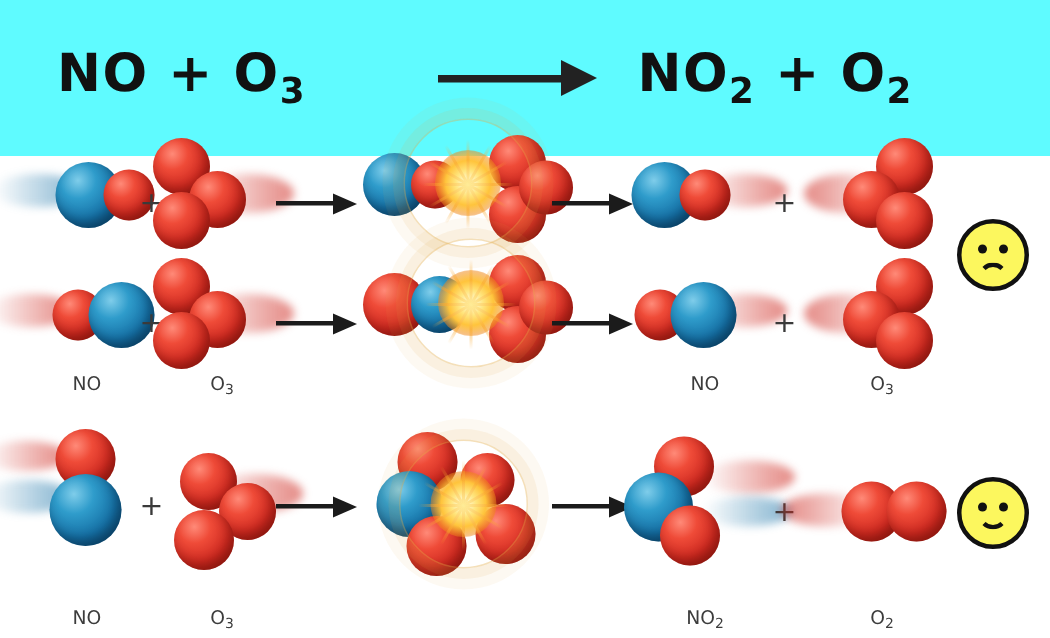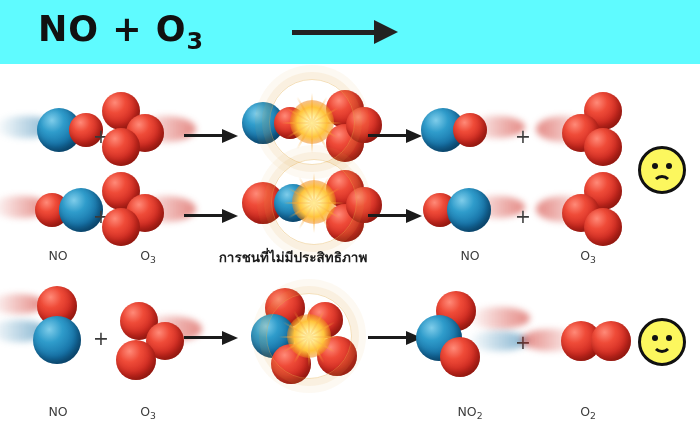--- a/index.html
+++ b/index.html
@@ -18,21 +18,21 @@
     background: #ffffff;
     overflow: hidden;
   }
 
   
   .banner {
     position: absolute;
     left: 0;
     top: 0;
     width: 700px;
-    height: 64px;
+    height: 104px;
     background: #5FFBFF;
     display: flex;
     align-items: center;
   }
   .eq {
     position: absolute;
     top: 50%;
     transform: translateY(-50%);
     color: #111111;
     font-size: 35px;
@@ -276,20 +276,21 @@
 <div id="page">
 
   <div class="banner">
     <div class="eq eq-left"><span>NO  +  O</span><sub>3</sub></div>
 
     <div class="eq-arrow">
       <div class="shaft"></div>
       <div class="head"></div>
     </div>
 
+    <div class="eq eq-right"><span>NO</span><sub>2</sub><span>  +  O</span><sub>2</sub></div>
   </div>
 
   <div class="scene" style="top:84px; height:170px;">
 
     <div class="row" style="top:6px;">
 
       <div class="item" style="left:58px; top:40px; width:110px; height:60px;">
         <div class="trail blue-t" style="left:-8px; top:16px; width:60px; height:22px;"></div>
         <div class="atom blue" style="left:34px; top:8px; width:44px; height:44px;"></div>
         <div class="atom red" style="left:66px; top:13px; width:34px; height:34px;"></div>
@@ -424,21 +425,20 @@
     <div class="face sad" style="left:662px; top:86px;">
       <div class="eye l"></div>
       <div class="eye r"></div>
       <div class="mouth"></div>
     </div>
 
     <div class="label" style="left:58px;  top:164px;"><span>NO</span></div>
 
     <div class="label" style="left:148px; top:164px;"><span>O</span><sub>3</sub></div>
 
-    <div class="label-thai" style="left:293px; top:162px;">การชนที่ไม่มีประสิทธิภาพ</div>
 
     <div class="label" style="left:470px; top:164px;"><span>NO</span></div>
 
     <div class="label" style="left:588px; top:164px;"><span>O</span><sub>3</sub></div>
   </div>
 
   <div class="scene" style="top:280px; height:145px;">
 
     <div class="row" style="top:0px;">
 

